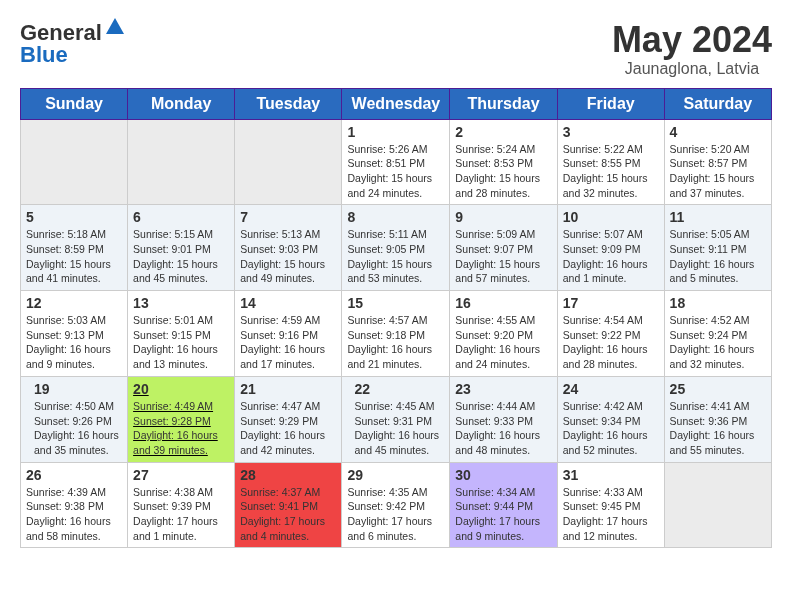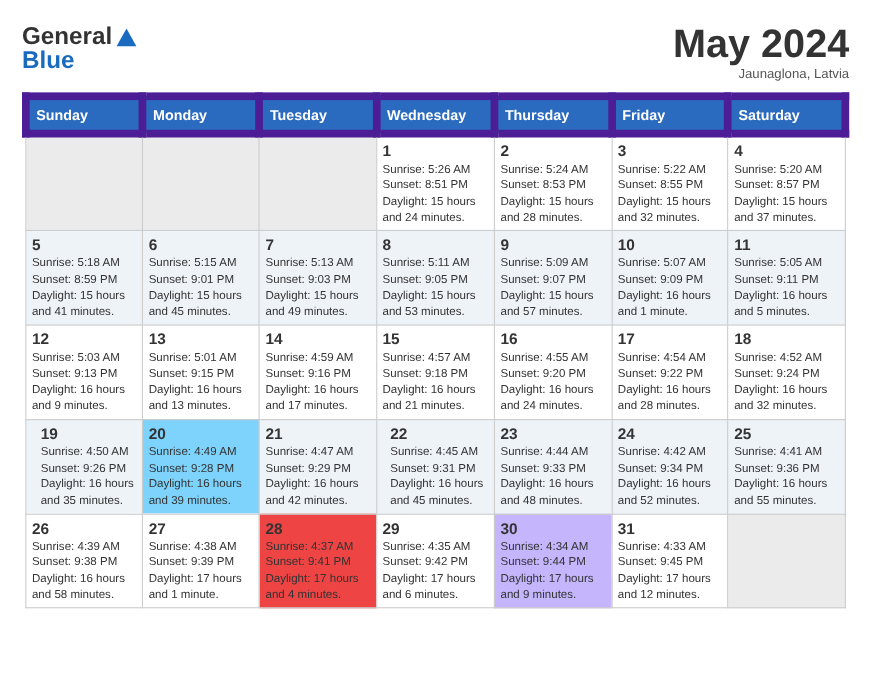--- a/index.html
+++ b/index.html
@@ -15,44 +15,44 @@
       justify-content: space-between;
       align-items: flex-start;
       margin-bottom: 10px;
     }
     .logo {
       display: flex;
       flex-direction: column;
       align-items: flex-start;
     }
     .title-block {
-      text-align: right;
+      text-align: center;
     }
     .month-title {
       font-size: 36px;
       font-weight: bold;
       color: #333;
       line-height: 1.1;
     }
     .location-title {
-      font-size: 12px;
+      font-size: 16px;
       color: #555;
     }
     .calendar {
       width: 100%;
       border-collapse: collapse;
       font-size: 11px;
     }
     .calendar th {
       background-color: #2a6bbf;
       color: #fff;
-      text-align: left;
+      text-align: center;
       padding: 6px 6px;
-      font-size: 13px;
-      border: 7px solid #4c1d95;
+      font-size: 16px;
+      border: 1px solid #4c1d95;
     }
     .calendar td {
       border: 1px solid #ccc;
       vertical-align: top;
       padding: 4px 5px;
       width: 108px;
       min-height: 80px;
       background: #fff;
     }
     .calendar tr:nth-child(even) td {
@@ -73,21 +73,21 @@
     .empty-cell {
       background: #f5f5f5 !important;
     }
     .empty-cell { background: #ebebeb !important; }
   </style>
 </head>
 <body>
 
 <div class="header">
   <div class="logo">
-    <div style="display:flex;align-items:flex-end;">
+    <div style="display:flex;align-items:flex-start;">
       <span style="font-size:22px;font-weight:bold;color:#333;">General</span>
       <svg width="22" height="22" viewBox="0 0 22 22" style="margin-left:2px;margin-top:-4px;">
         <polygon points="11,2 20,18 2,18" fill="#1a6bbf"></polygon>
       </svg>
     </div>
     <span style="font-size:22px;font-weight:bold;color:#1a6bbf;margin-top:-4px;">Blue</span>
   </div>
   <div class="title-block">
     <div class="month-title">May 2024</div>
     <div class="location-title">Jaunaglona, Latvia</div>
@@ -186,21 +186,21 @@
         <td style="background: rgb(255, 255, 255);">
           <span class="day-number">18</span>
           <div class="day-info">Sunrise: 4:52 AM<br>Sunset: 9:24 PM<br>Daylight: 16 hours<br>and 32 minutes.</div>
         </td>
       </tr>
       <tr style="background: rgb(238, 243, 248);">
         <td style="background: rgb(238, 243, 248); padding-left: 13px;">
           <span class="day-number">19</span>
           <div class="day-info">Sunrise: 4:50 AM<br>Sunset: 9:26 PM<br>Daylight: 16 hours<br>and 35 minutes.</div>
         </td>
-        <td style="background: #7dd3fc;">
+        <td style="background: #bef264; text-decoration: underline;">
           <span class="day-number">20</span>
           <div class="day-info">Sunrise: 4:49 AM<br>Sunset: 9:28 PM<br>Daylight: 16 hours<br>and 39 minutes.</div>
         </td>
         <td style="background: rgb(238, 243, 248);">
           <span class="day-number">21</span>
           <div class="day-info">Sunrise: 4:47 AM<br>Sunset: 9:29 PM<br>Daylight: 16 hours<br>and 42 minutes.</div>
         </td>
         <td style="background: rgb(238, 243, 248); padding-left: 12px;">
           <span class="day-number">22</span>
           <div class="day-info">Sunrise: 4:45 AM<br>Sunset: 9:31 PM<br>Daylight: 16 hours<br>and 45 minutes.</div>

